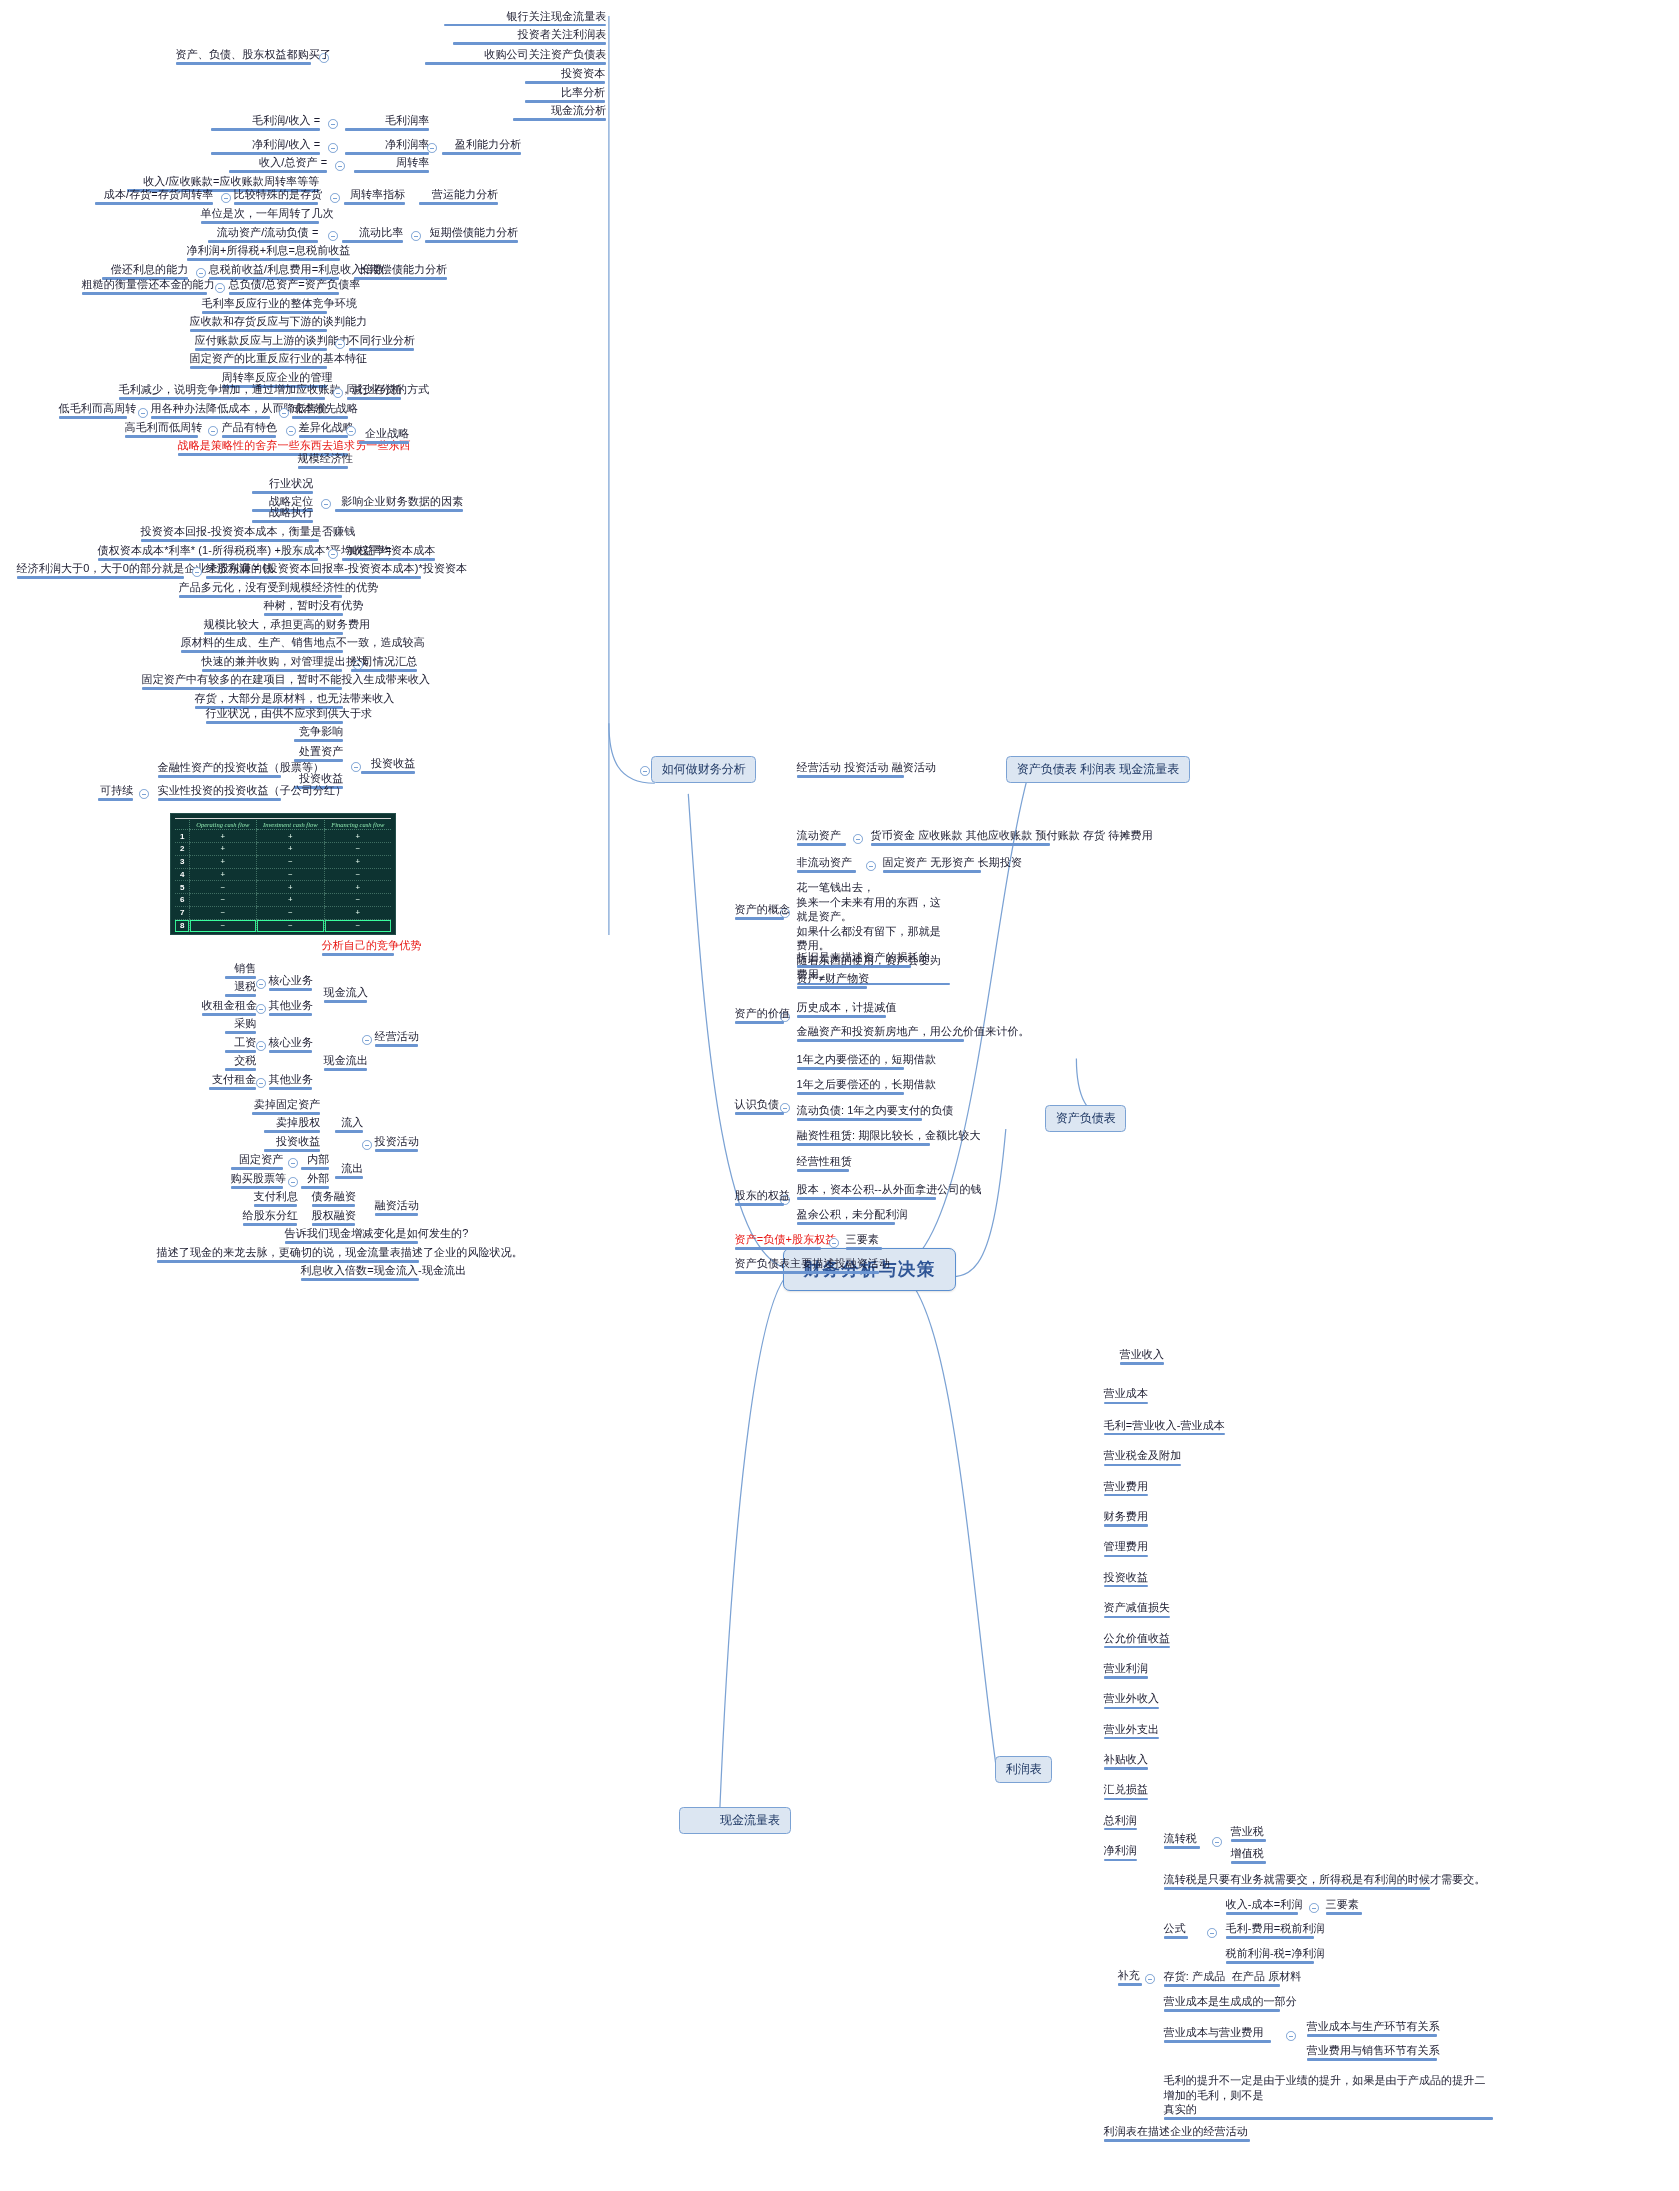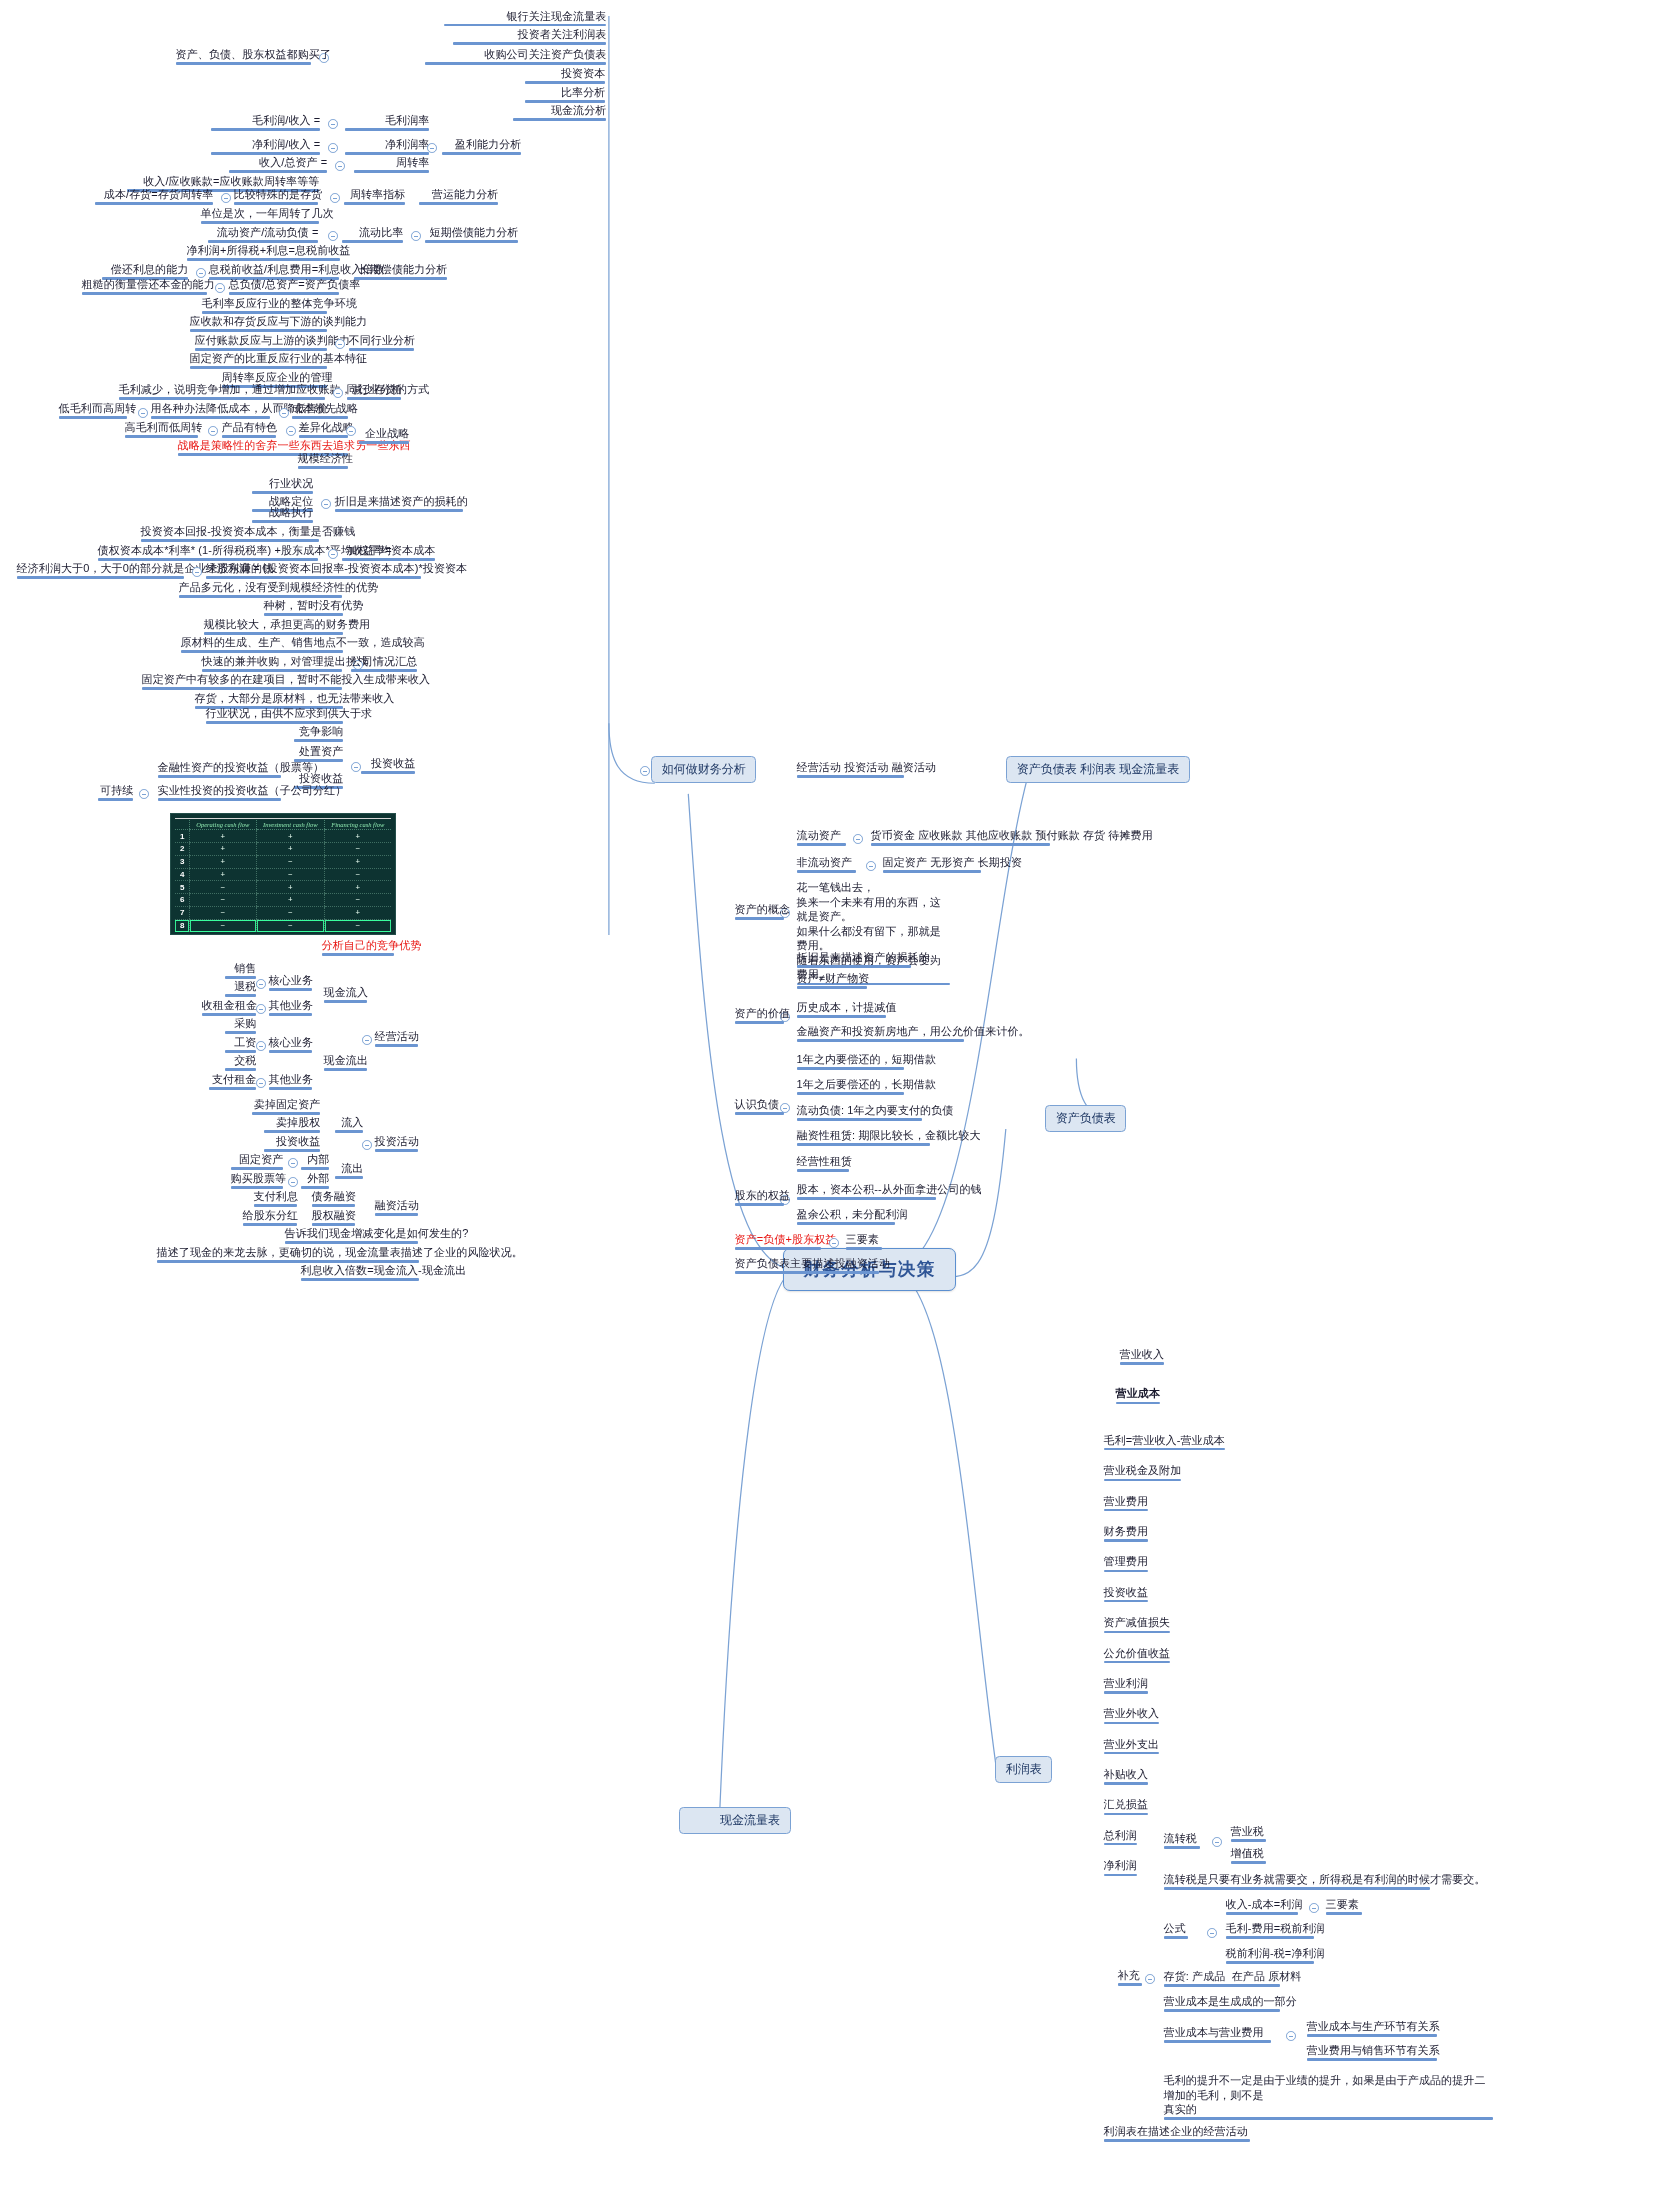--- a/index.html
+++ b/index.html
@@ -245,21 +245,21 @@
 
   <div class="node left ul red" style="left:175px; top:438px; width:176px;">战略是策略性的舍弃一些东西去追求另一些东西</div>
   <div class="node left ul" style="left:295px; top:451px; width:56px;">规模经济性</div>
   <div class="toggle" style="left:346px; top:426px;"></div>
   <div class="node left ul" style="left:356px; top:426px; width:56px;">企业战略</div>
 
   <div class="node left ul" style="left:249px; top:476px; width:67px;">行业状况</div>
   <div class="node left ul" style="left:249px; top:494px; width:67px;">战略定位</div>
   <div class="node left ul" style="left:249px; top:505px; width:67px;">战略执行</div>
   <div class="toggle" style="left:321px; top:499px;"></div>
-  <div class="node left ul" style="left:332px; top:494px; width:134px;">折旧是来描述资产的损耗的</div>
+  <div class="node left ul" style="left:332px; top:494px; width:134px;">影响企业财务数据的因素</div>
 
   <div class="node left ul" style="left:138px; top:524px; width:184px;">投资资本回报-投资资本成本，衡量是否赚钱</div>
   <div class="node left ul" style="left:95px; top:543px; width:226px;">债权资本成本*利率* (1-所得税税率) +股东成本*平均收益率=</div>
   <div class="toggle" style="left:328px; top:549px;"></div>
   <div class="node left ul" style="left:339px; top:543px; width:99px;">加权平均资本成本</div>
   <div class="node left ul" style="left:14px; top:561px; width:173px;">经济利润大于0，大于0的部分就是企业未股东赚的钱</div>
   <div class="toggle" style="left:192px; top:567px;"></div>
   <div class="node left ul" style="left:203px; top:561px; width:221px;">经济利润 = (投资资本回报率-投资资本成本)*投资资本</div>
 
   <div class="node left ul" style="left:176px; top:580px; width:169px;">产品多元化，没有受到规模经济性的优势</div>
@@ -430,21 +430,21 @@
   <div class="toggle" style="left:780px; top:1195px;"></div>
   <div class="node right ul" style="left:732px; top:1188px; width:55px;">股东的权益</div>
 
   <div class="node right ul red" style="left:732px; top:1232px; width:92px;">资产=负债+股东权益</div>
   <div class="toggle" style="left:829px; top:1238px;"></div>
   <div class="node right ul" style="left:843px; top:1232px; width:42px;">三要素</div>
   <div class="node right ul" style="left:732px; top:1256px; width:150px;">资产负债表主要描述投融资活动</div>
 
   <div id="income-list" style="position:absolute; left:1101px; top:1347px;">
       <div class="node right ul" style="position: relative; left: 16px; margin-bottom: 20px; display: inline-block; clear: both; float: left;">营业收入</div>
-      <div class="node right ul" style="position: relative; left: 12px; margin-bottom: 27px; display: inline-block; clear: both; float: left; font-weight: bold;">营业成本</div>
+      <div class="node right ul" style="position: relative; left: 0px; margin-bottom: 12px; display: inline-block; clear: both; float: left;">营业成本</div>
       <div class="node right ul" style="position: relative; left: 0px; margin-bottom: 11px; display: inline-block; clear: both; float: left;">毛利=营业收入-营业成本</div>
       <div class="node right ul" style="position: relative; left: 0px; margin-bottom: 11px; display: inline-block; clear: both; float: left;">营业税金及附加</div>
       <div class="node right ul" style="position: relative; left: 0px; margin-bottom: 11px; display: inline-block; clear: both; float: left;">营业费用</div>
       <div class="node right ul" style="position: relative; left: 0px; margin-bottom: 11px; display: inline-block; clear: both; float: left;">财务费用</div>
       <div class="node right ul" style="position: relative; left: 0px; margin-bottom: 11px; display: inline-block; clear: both; float: left;">管理费用</div>
       <div class="node right ul" style="position: relative; left: 0px; margin-bottom: 11px; display: inline-block; clear: both; float: left;">投资收益</div>
       <div class="node right ul" style="position: relative; left: 0px; margin-bottom: 11px; display: inline-block; clear: both; float: left;">资产减值损失</div>
       <div class="node right ul" style="position: relative; left: 0px; margin-bottom: 11px; display: inline-block; clear: both; float: left;">公允价值收益</div>
       <div class="node right ul" style="position: relative; left: 0px; margin-bottom: 11px; display: inline-block; clear: both; float: left;">营业利润</div>
       <div class="node right ul" style="position: relative; left: 0px; margin-bottom: 11px; display: inline-block; clear: both; float: left;">营业外收入</div>

